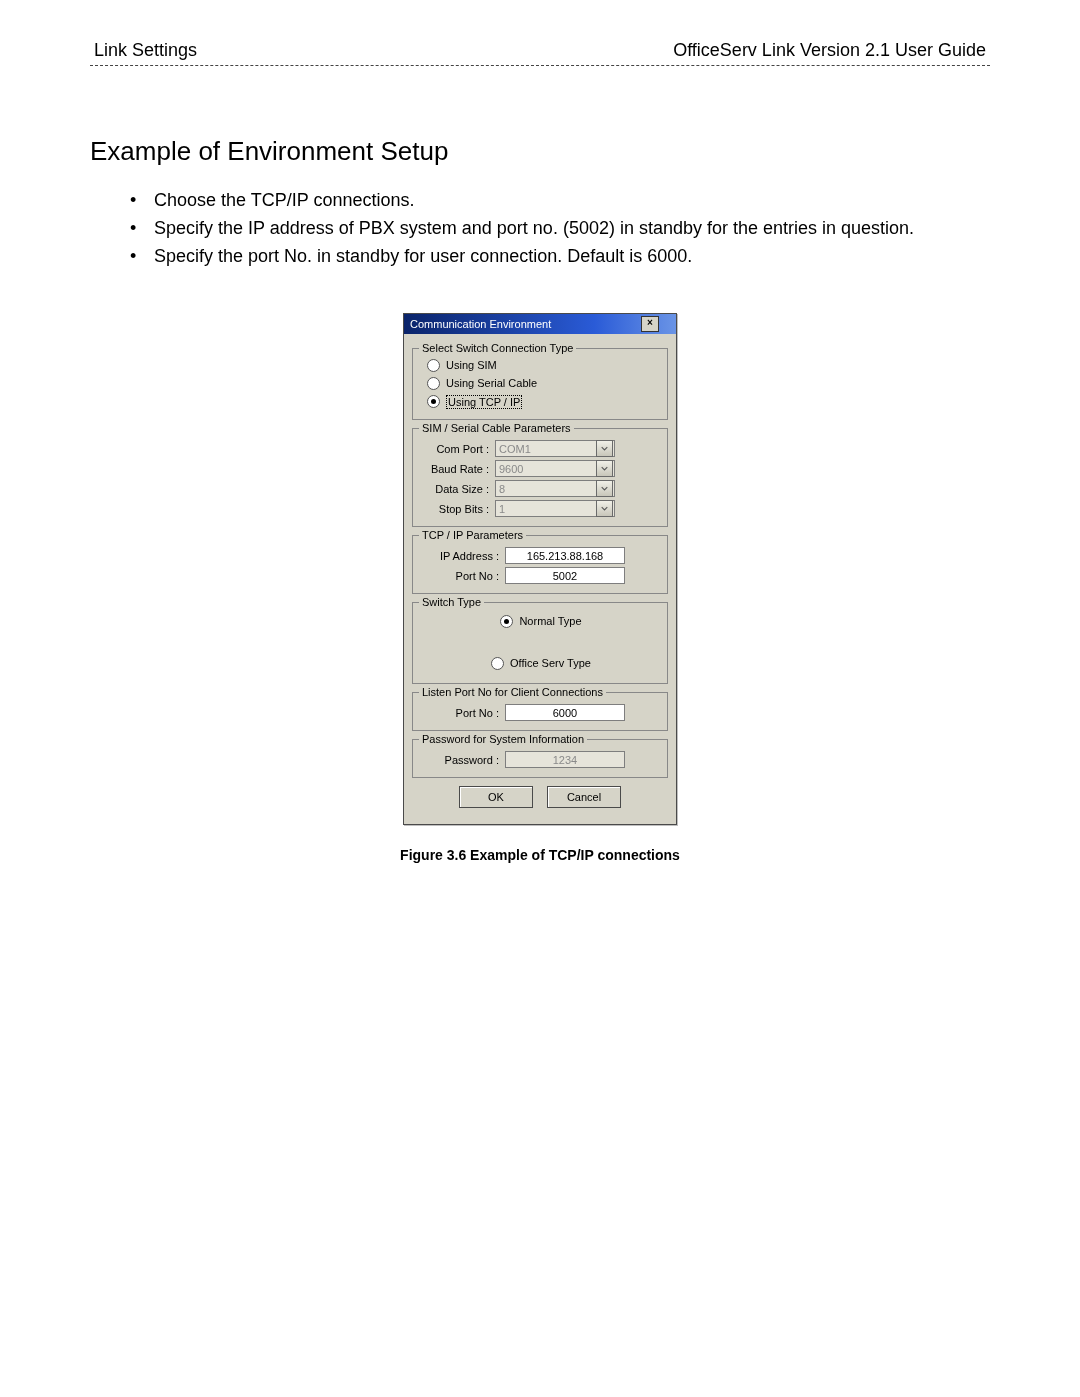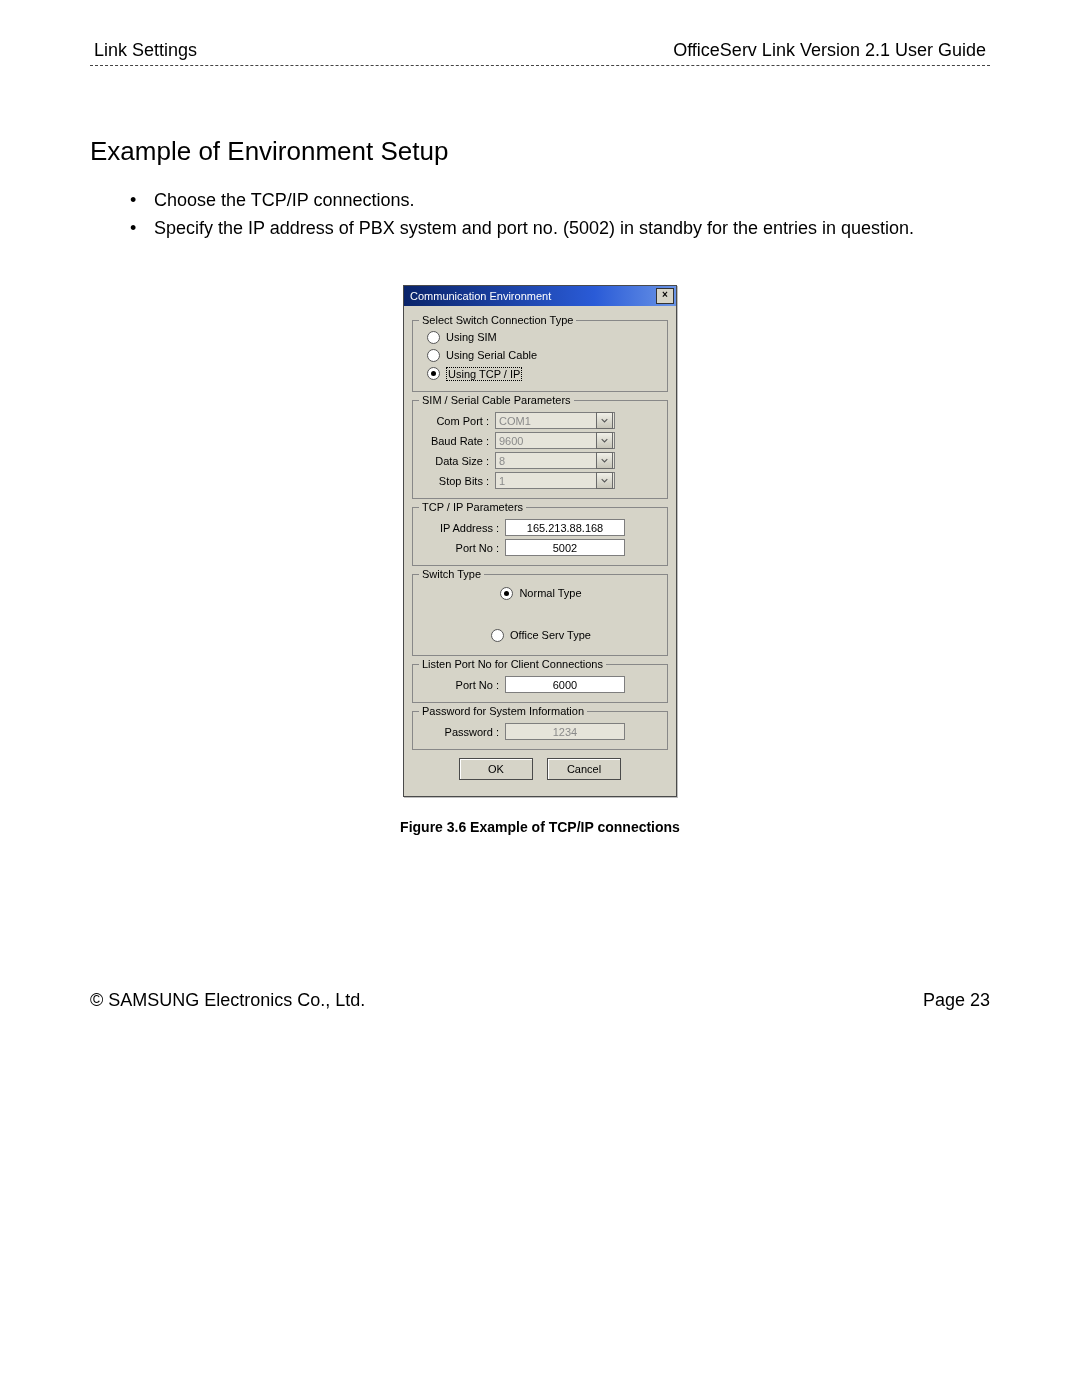--- a/index.html
+++ b/index.html
@@ -5,21 +5,21 @@
 html,body{margin:0;padding:0;background:#fff;font-family:Arial,Helvetica,sans-serif;color:#000;}
 .page{width:1080px;height:1051px;position:relative;box-sizing:border-box;padding:40px 90px 0 90px;}
 .header-row{display:flex;justify-content:space-between;font-size:18px;padding:0 4px;}
 .hr-dash{border:none;border-top:1px dashed #444;margin-top:4px;}
 .section-title{font-size:26px;font-weight:normal;margin-top:70px;margin-bottom:20px;}
 ul.bullets{margin:0 0 0 40px;padding:0;list-style:none;font-size:18px;line-height:1.45;}
 ul.bullets li{text-align:justify;padding-left:24px;text-indent:-24px;margin-bottom:2px;}
 ul.bullets li:before{content:"\2022";display:inline-block;width:24px;text-indent:0;}
 .fig-wrap{text-align:center;margin-top:44px;}
 .dialog{display:inline-block;width:272px;text-align:left;font-family:Tahoma,Arial,sans-serif;font-size:11px;border:1px solid #4a4a4a;background:#d6d4c8;box-shadow:1px 1px 0 rgba(0,0,0,.25);}
-.titlebar{background:linear-gradient(90deg,#0a246a 0%,#2a5bd7 70%,#6a94e6 100%);color:#fff;display:flex;align-items:center;justify-content:space-between;height:20px;padding:0 2px 0 6px;font-size:11px;}
+.titlebar{background:linear-gradient(90deg,#0a246a 0%,#2a5bd7 70%,#6a94e6 100%);color:#fff;display:flex;align-items:center;justify-content:space-between;height:20px;padding:0 17px 0 6px;font-size:11px;}
 .titlebar .t-label{white-space:nowrap;}
 .close-btn{width:16px;height:14px;background:#d6d4c8;border:1px solid #333;color:#000;font-size:10px;line-height:12px;text-align:center;font-weight:bold;font-family:Arial;}
 .dlg-body{padding:6px 8px 8px 8px;}
 .groupbox{position:relative;border:1px solid #888;margin:8px 0 6px 0;padding:8px 8px 6px 8px;}
 .groupbox .legend{position:absolute;top:-7px;left:6px;background:#d6d4c8;padding:0 3px;font-size:11px;color:#000;white-space:nowrap;}
 .radio-row{display:flex;align-items:flex-start;gap:6px;margin:2px 0 2px 6px;font-size:11px;min-height:16px;}
 .radio-row.inline{margin-left:2px;}
 .radio{width:11px;height:11px;border:1px solid #555;border-radius:50%;background:#fff;display:inline-flex;align-items:center;justify-content:center;flex:none;}
 .radio[data-checked="true"]::after{content:"";width:5px;height:5px;border-radius:50%;background:#000;}
 .dotted-focus{border:1px dotted #000;padding:0 1px;}
@@ -48,20 +48,21 @@
   <span>Link Settings</span>
   <span>OfficeServ Link Version 2.1 User Guide</span>
 </div>
 <hr class="hr-dash">
 
 <h2 class="section-title">Example of Environment Setup</h2>
 
 <ul class="bullets">
   <li>Choose the TCP/IP connections.</li>
   <li>Specify the IP address of PBX system and port no. (5002) in standby for the entries in question.</li>
+  <li>Specify the port No. in standby for user connection. Default is 6000.</li>
 </ul>
 
 <div class="fig-wrap">
   <div class="dialog">
     <div class="titlebar">
       <span class="t-label">Communication Environment</span>
       <span class="close-btn">×</span>
     </div>
     <div class="dlg-body">
 
@@ -176,18 +177,14 @@
         <div class="win-btn">Cancel</div>
       </div>
 
     </div>
   </div>
 
   <div class="caption">Figure 3.6 Example of TCP/IP connections</div>
 </div>
 
 
-<div class="footer">
-  <span>© SAMSUNG Electronics Co., Ltd.</span>
-  <span>Page 23</span>
-</div>
 
 </div>
 
 </body></html>

